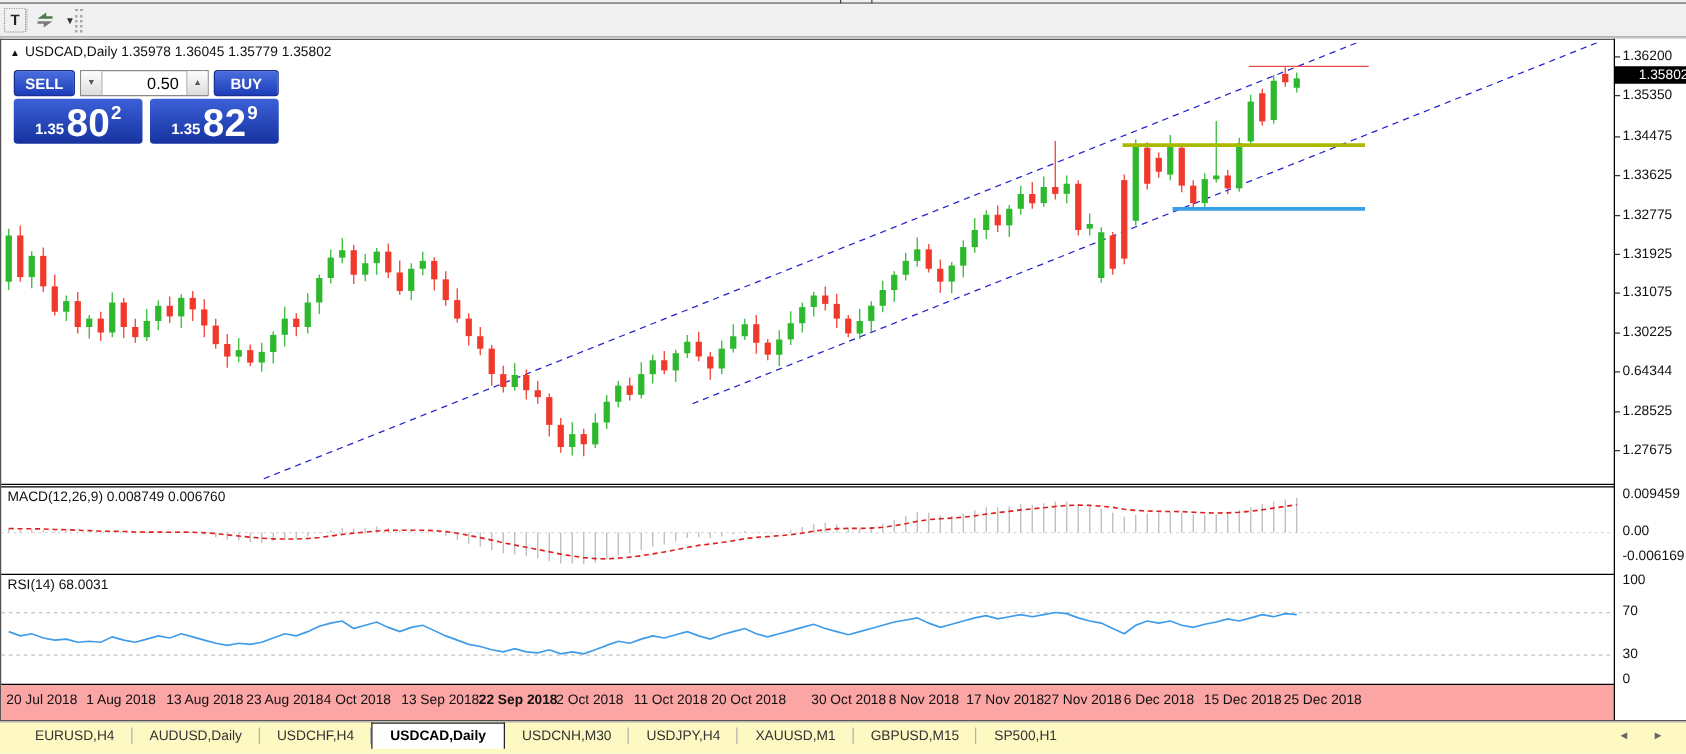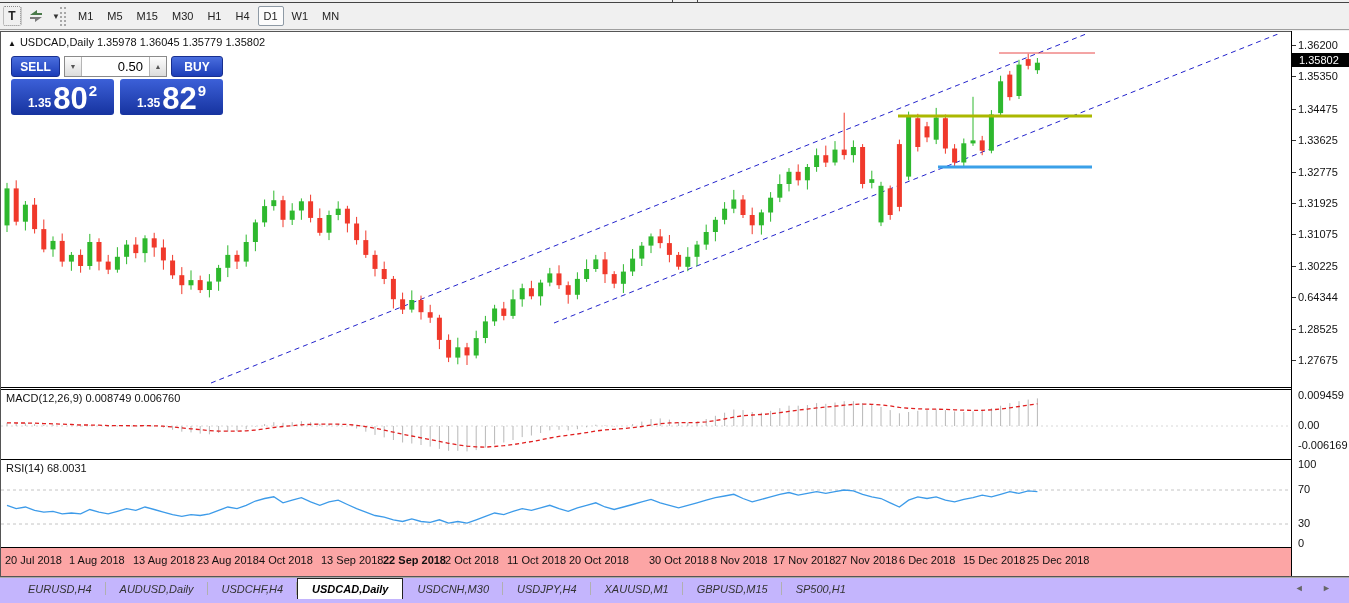--- a/index.html
+++ b/index.html
@@ -51,28 +51,28 @@
   .pp-small { font-size:12px; font-weight:bold; margin:0 2px 3px 0; }
   .pp-big   { font-size:31px; font-weight:bold; line-height:29px; }
   .pp-sup   { font-size:15px; font-weight:bold; margin:0 0 14px 1px; }
 
   
   #axis-col { left:1292px; top:31px; width:57px; height:545px; background:#fff; }
   #axis-border { left:1291px; top:31px; width:1px; height:545px; background:#000; }
   .axis-label { position:absolute; left:6px; font-size:11px; color:#111; white-space:nowrap; }
   .axis-tick  { position:absolute; left:0; width:4px; height:1px; background:#333; }
   #cur-price-badge { position:absolute; left:0; width:57px; height:14px; background:#000; color:#fff;
-                     font-size:11px; display:flex; align-items:center; padding-left:7px; }
+                     font-size:11px; display:flex; align-items:center; padding-left:19px; }
 
   
   #date-row { left:0; top:516px; width:1291px; height:28px; background:#fca5a5; }
   .date-label { position:absolute; top:6px; font-size:11px; color:#111; white-space:nowrap; }
 
   
-  #tabbar { left:0; top:577px; width:1349px; height:26px; background:#c4b5fd; border-top:1px solid #aaa;font-style:italic; }
+  #tabbar { left:0; top:577px; width:1349px; height:26px; background:#fef9c3; border-top:1px solid #aaa; }
   #tabs { position:absolute; left:14px; top:0; height:21px; display:flex; align-items:stretch; }
   .tab { padding:0 14px; font-size:11px; color:#333; display:flex; align-items:center; white-space:nowrap; position:relative; }
   .tab:not(.active):not(:last-child)::after { content:""; position:absolute; right:0; top:4px; height:13px; width:1px; background:#b0b0b0; }
   .tab.active { background:#fff; border:1px solid #222; border-bottom:none; font-weight:bold; color:#000; }
   #tab-scroll { position:absolute; right:10px; top:5px; font-size:9px; color:#666; letter-spacing:8px; }
 </style>
 </head>
 <body>
 
 <div class="abs" id="topline"></div>
@@ -83,31 +83,20 @@
   <div class="tool-btn" id="t-tool">T</div>
   <div class="tb-sep" style="left:21px"></div>
   <div class="tool-btn" id="arrows-icon">
     <svg width="18" height="16" viewBox="0 0 18 16">
       <path d="M3 7 L10 2 L10 5 L15 5 L15 7 Z" fill="#4a7a4a"></path>
       <path d="M15 9 L8 14 L8 11 L3 11 L3 9 Z" fill="#7a7a7a"></path>
     </svg>
   </div>
   <div class="tool-btn" id="dd-caret">▼</div>
   <div class="abs" id="grip"></div>
-  <div id="tfbar">
-      <div class="tf-btn">M1</div>
-      <div class="tf-btn">M5</div>
-      <div class="tf-btn">M15</div>
-      <div class="tf-btn">M30</div>
-      <div class="tf-btn">H1</div>
-      <div class="tf-btn">H4</div>
-      <div class="tf-btn active">D1</div>
-      <div class="tf-btn">W1</div>
-      <div class="tf-btn">MN</div>
-    </div>
 </div>
 
 <div class="abs" id="chartwin">
   <div class="abs" id="title-row">
     <span id="collapse-arrow">▲</span><span>USDCAD,Daily  1.35978 1.36045 1.35779 1.35802</span>
   </div>
 
   <svg id="main-svg" width="1291" height="353">
       <line x1="210" y1="349" x2="1085" y2="0" stroke="#2323cc" stroke-width="1" stroke-dasharray="5 4"></line>
       <line x1="553" y1="289" x2="1277" y2="0" stroke="#2323cc" stroke-width="1" stroke-dasharray="5 4"></line>

